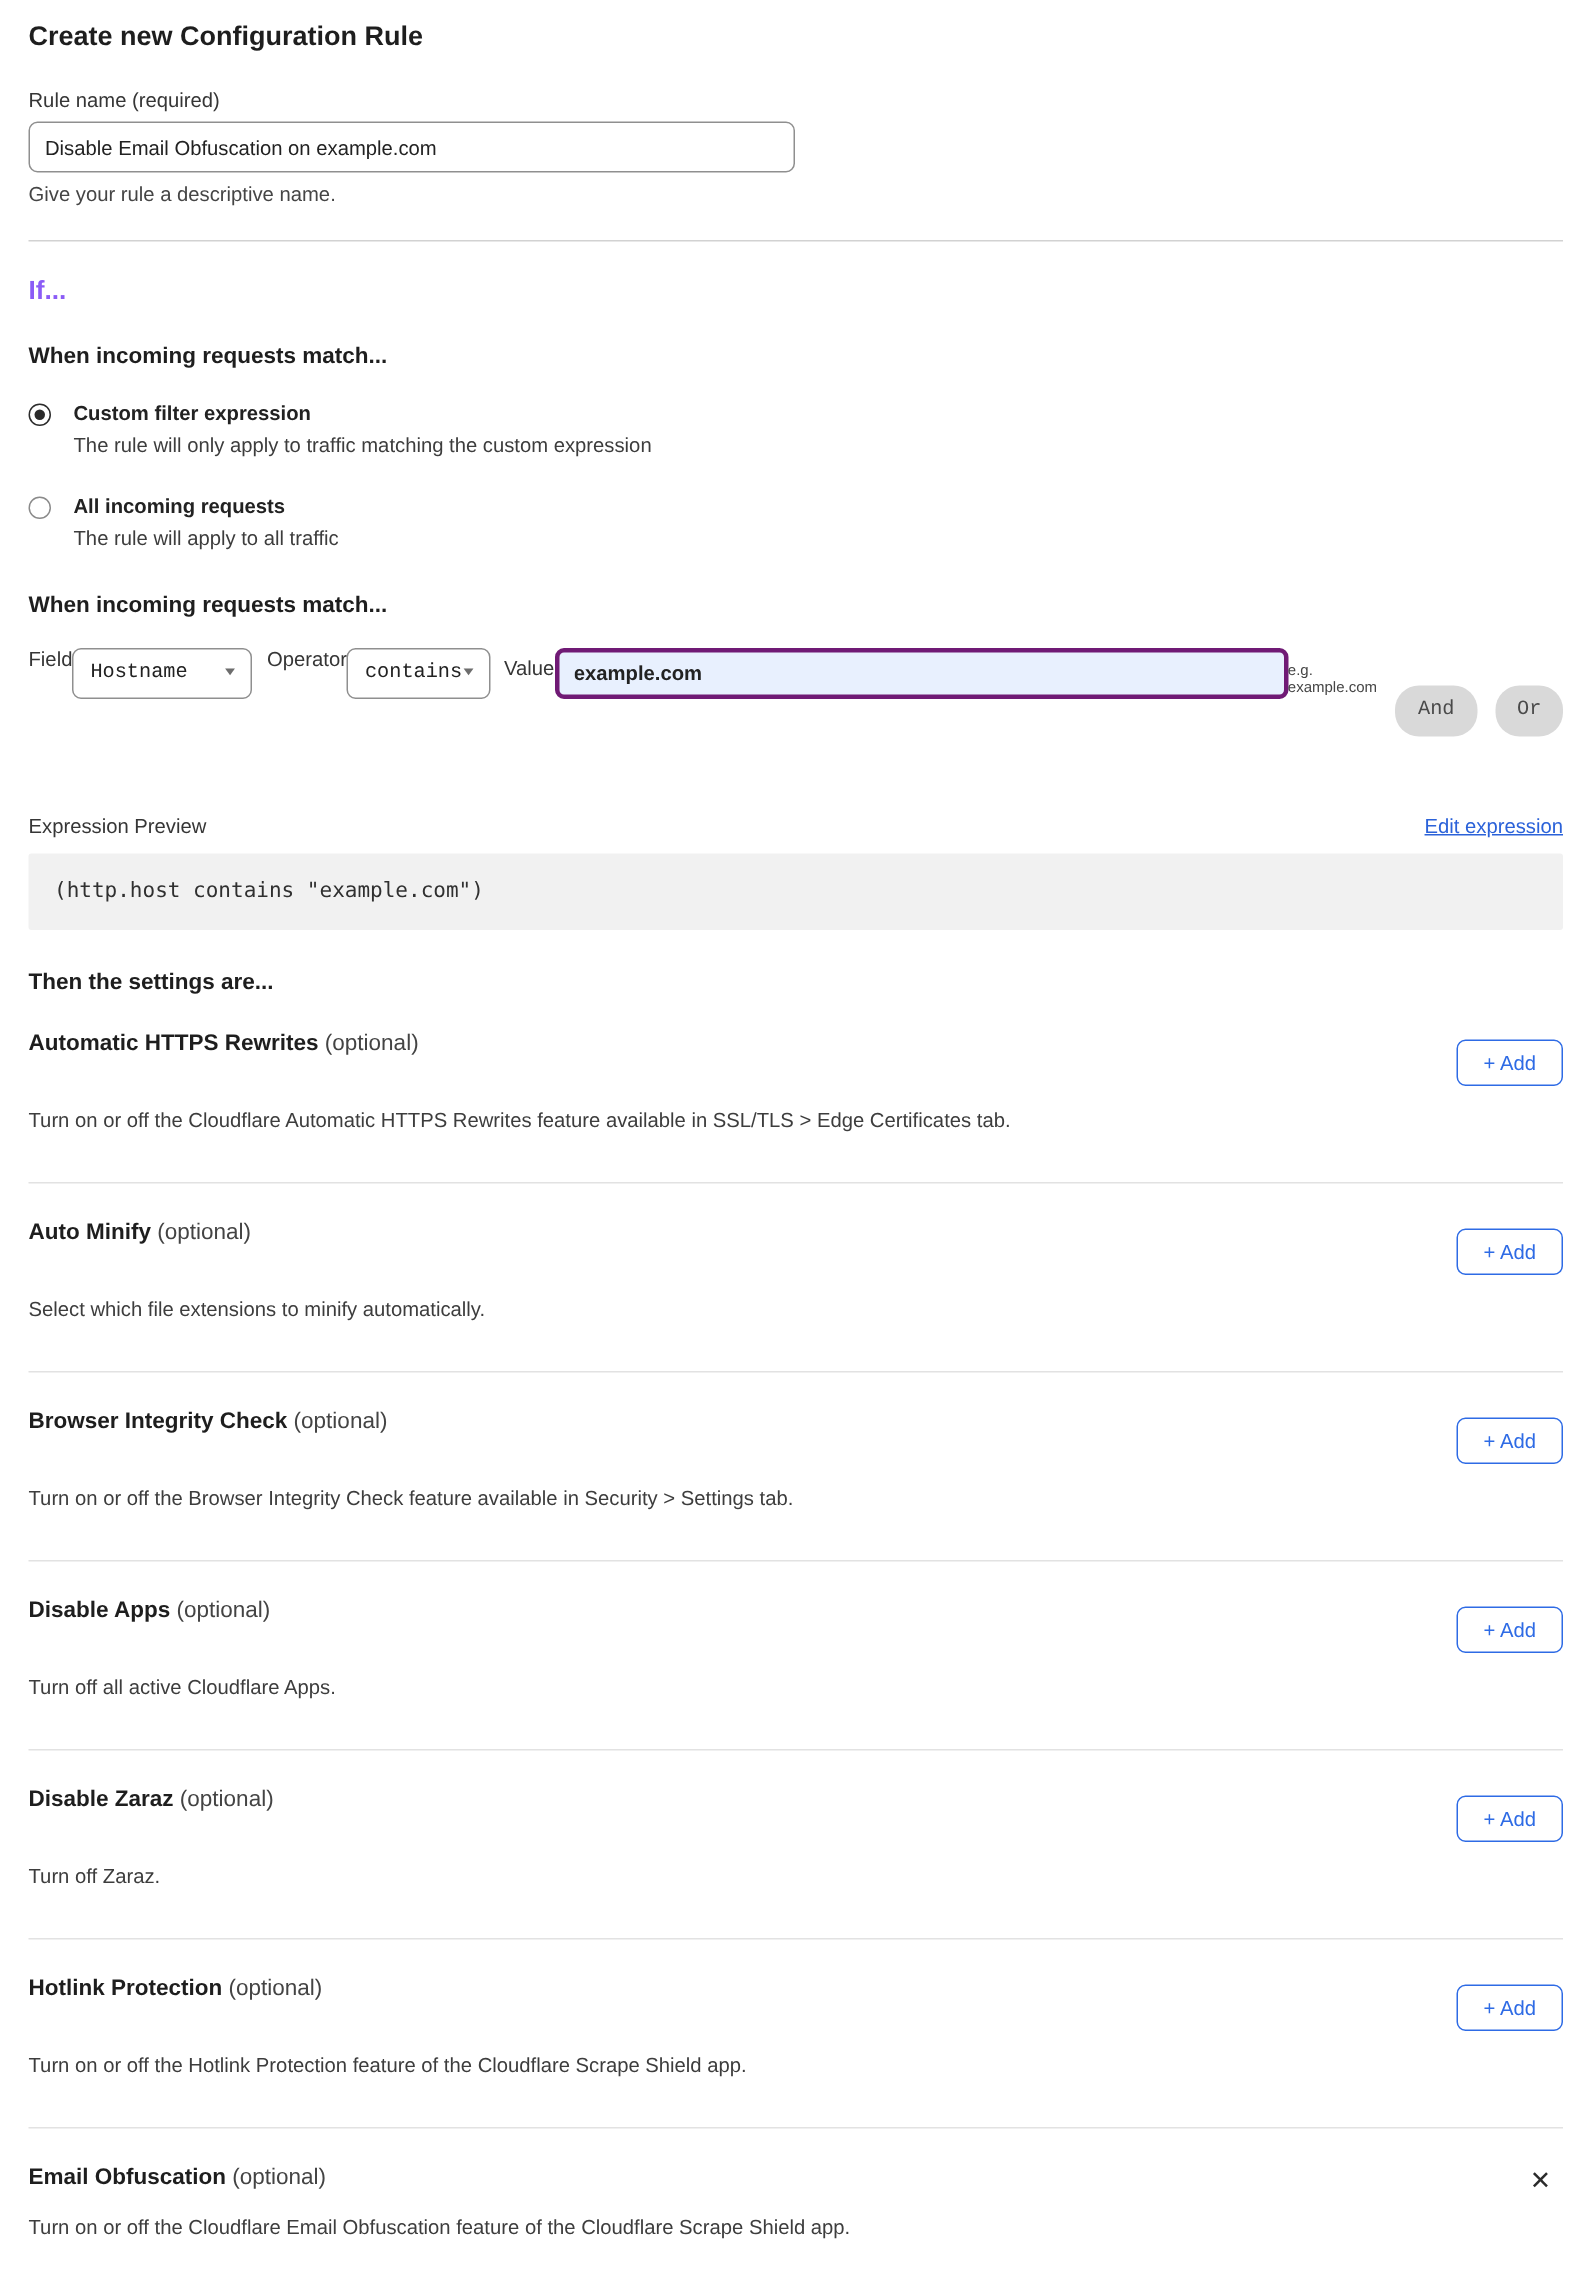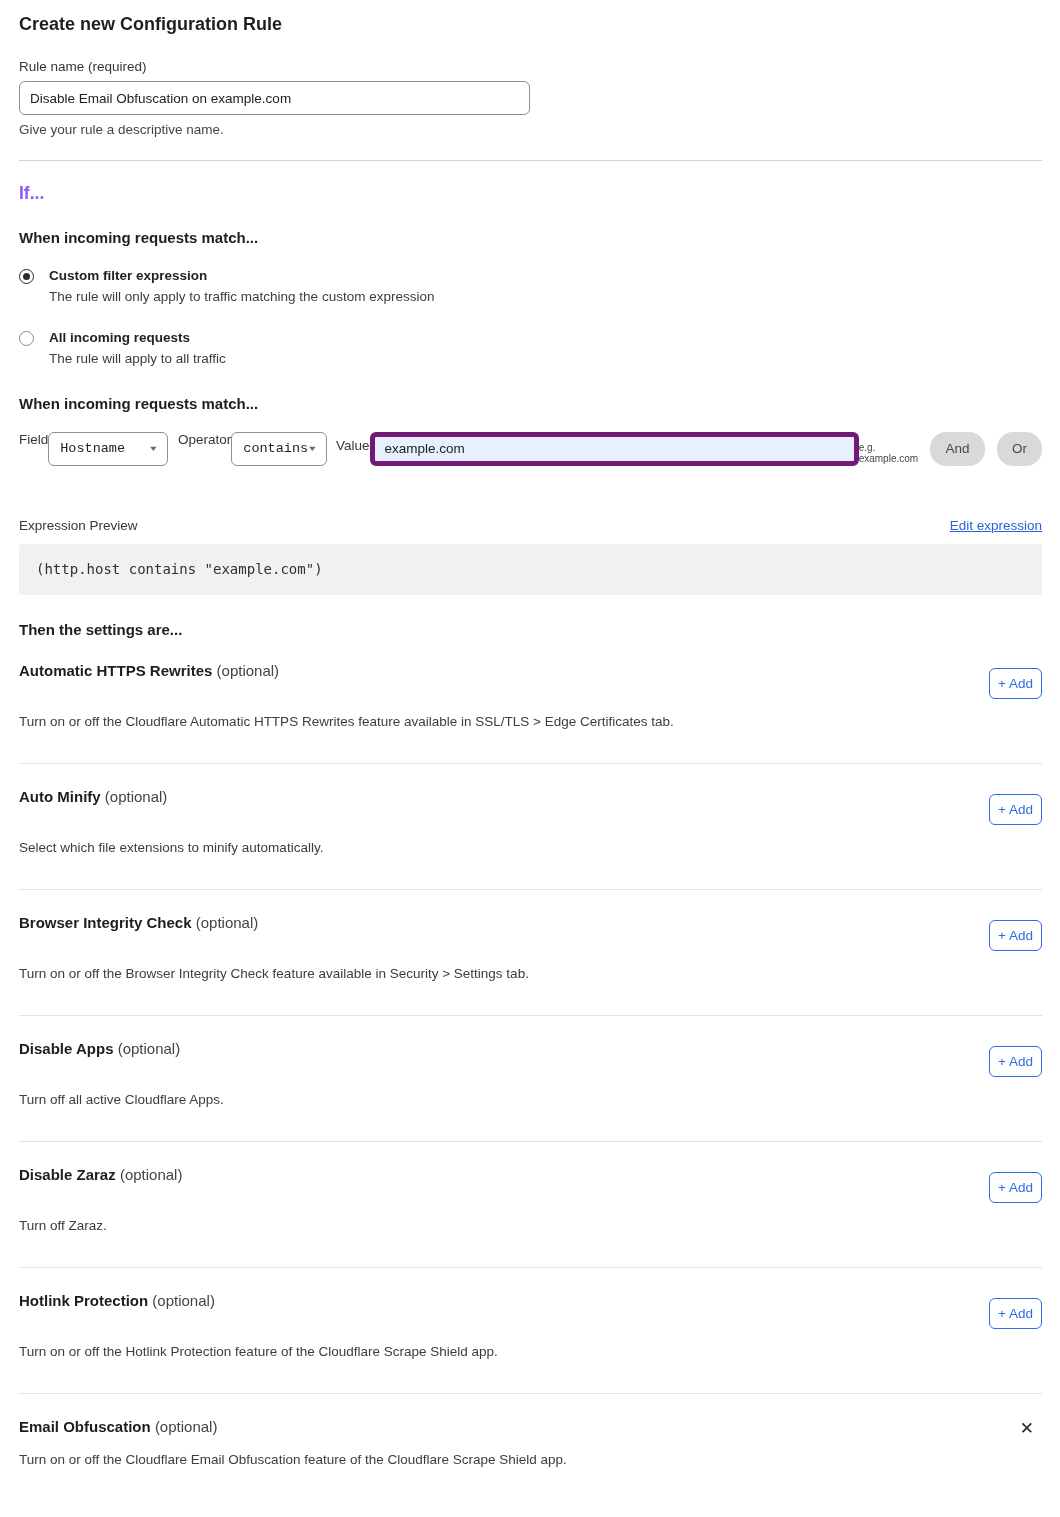--- a/index.html
+++ b/index.html
@@ -106,38 +106,40 @@
     cursor: pointer;
     font-family: Liberation Mono, monospace;
   }
   .caret { font-size: 8px; color: #6d6d6d; transform: scaleX(1.4); }
   .col-field { width: 149px; margin-right: 10px; }
   .col-operator { width: 149px; margin-right: 9px; }
   .col-value { width: 586px; margin-right: 8px; align-items: center; }
   .value-input {
     width: 602px;
     height: 34px;
-    border: 5px solid #701a75;
+    border: 3px solid #701a75;
     border-radius: 6px;
     padding: 0 10px;
     font-size: 13.5px;
     font-family: "Liberation Sans", sans-serif;
     color: #222;
     background: #e8f0fe;
     outline: none;
+    font-weight: bold;
   }
   .eg-help { font-size: 10px; color: #454545; margin-top: 8px; }
   .conj-btn {
     height: 34px;
+    margin-top: 25px;
     border: none;
     border-radius: 16px;
     background: #d9d9d9;
     color: #4a4a4a;
     font-size: 13.5px;
-    font-family: Liberation Sans, sans-serif;
+    font-family: Liberation Mono, monospace;
     cursor: pointer;
   }
   .and-btn { width: 55px; }
   .or-btn  { width: 45px; margin-left: 12px; }
 
   .preview-header {
     display: flex;
     justify-content: space-between;
     align-items: baseline;
     margin-top: 52px;
@@ -168,21 +170,21 @@
     color: #1e1e1e;
     margin-top: 26px;
   }
 
   .setting { padding-top: 24px; }
   .setting-top { display: flex; justify-content: space-between; align-items: flex-start; }
   .setting-title { font-size: 15px; font-weight: bold; color: #1e1e1e; }
   .setting-title .opt { font-weight: normal; color: #444; }
   .setting-desc { font-size: 13.5px; color: #3d3d3d; margin-top: 15px; }
   .add-btn {
-    width: 53px;
+    width: 71px;
     height: 31px;
     border: 1px solid #2e6be5;
     border-radius: 6px;
     background: #fff;
     color: #2e6be5;
     font-size: 13.5px;
     font-family: "Liberation Sans", sans-serif;
     cursor: pointer;
     margin-top: 6px;
     flex: none;

